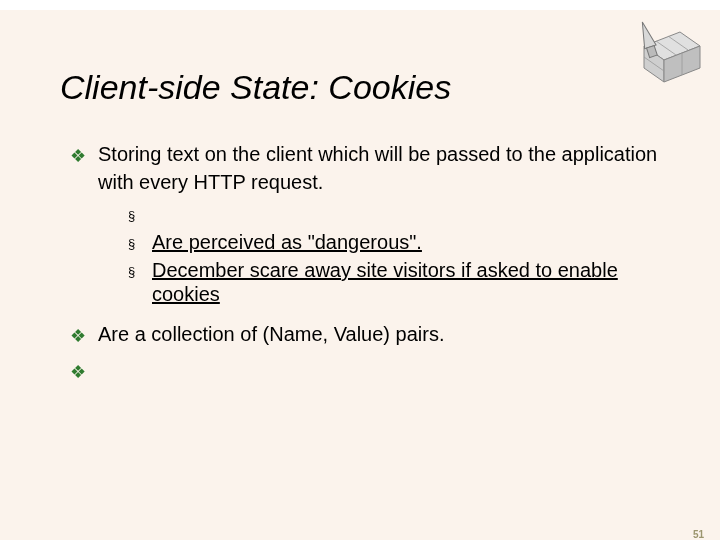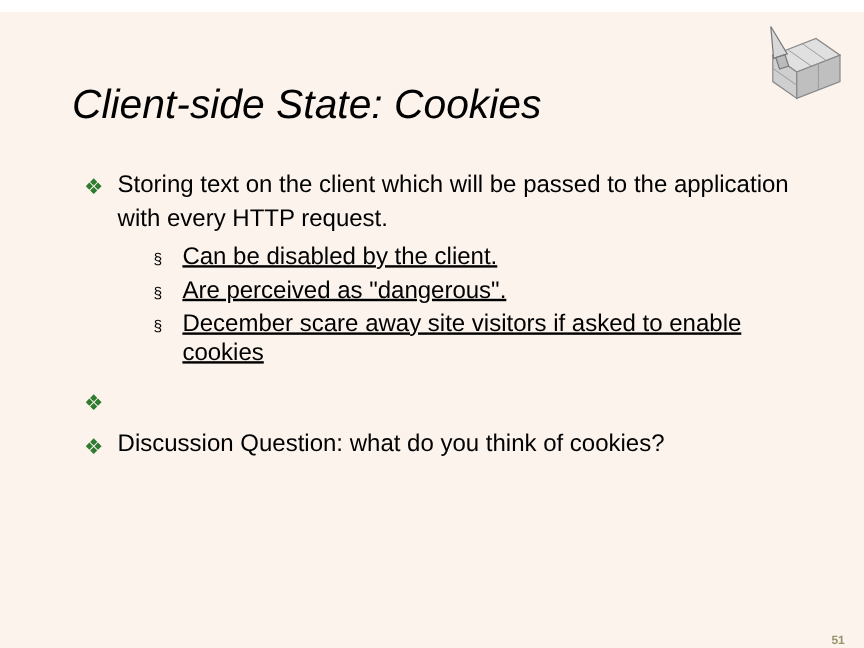--- a/index.html
+++ b/index.html
@@ -120,38 +120,37 @@
   <div class="content">
 
     <div class="l1">
       <div class="l1-bullet">❖</div>
       <div class="l1-text">Storing text on the client which will be passed to the application with every HTTP request.</div>
     </div>
 
     <div class="l2-group">
       <div class="l2">
         <div class="l2-bullet">§</div>
-        <div class="l2-text">Can be disabled by the client.</div>
       </div>
       <div class="l2">
         <div class="l2-bullet">§</div>
         <div class="l2-text">Are perceived as "dangerous".</div>
       </div>
       <div class="l2">
         <div class="l2-bullet">§</div>
         <div class="l2-text">December scare away site visitors if asked to enable cookies</div>
       </div>
     </div>
 
     <div class="l1">
       <div class="l1-bullet">❖</div>
+      <div class="l1-text">Are a collection of (Name, Value) pairs.</div>
     </div>
 
     <div class="l1">
       <div class="l1-bullet">❖</div>
-      <div class="l1-text">Discussion Question: what do you think of cookies?</div>
     </div>
 
   </div>
 
   <div class="pagenum">51</div>
 
 </div>
 
 </body></html>

